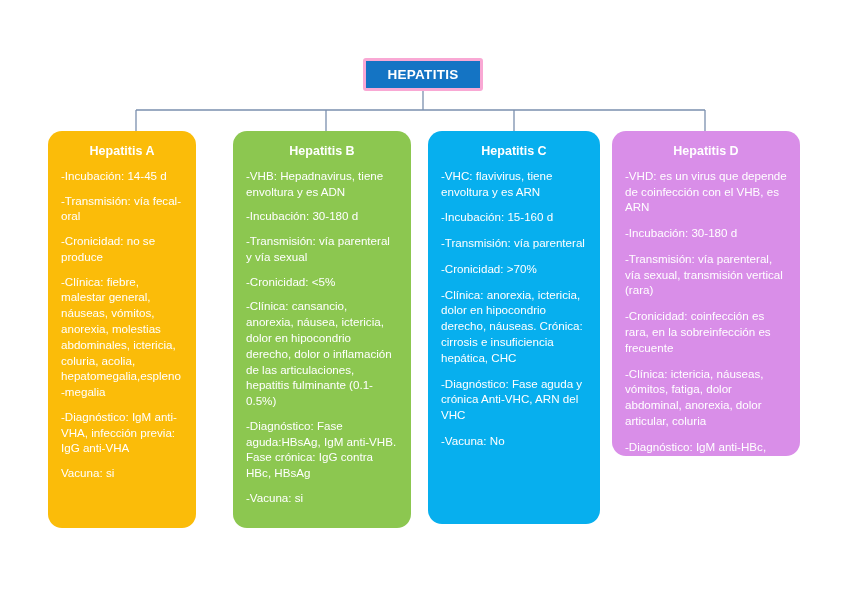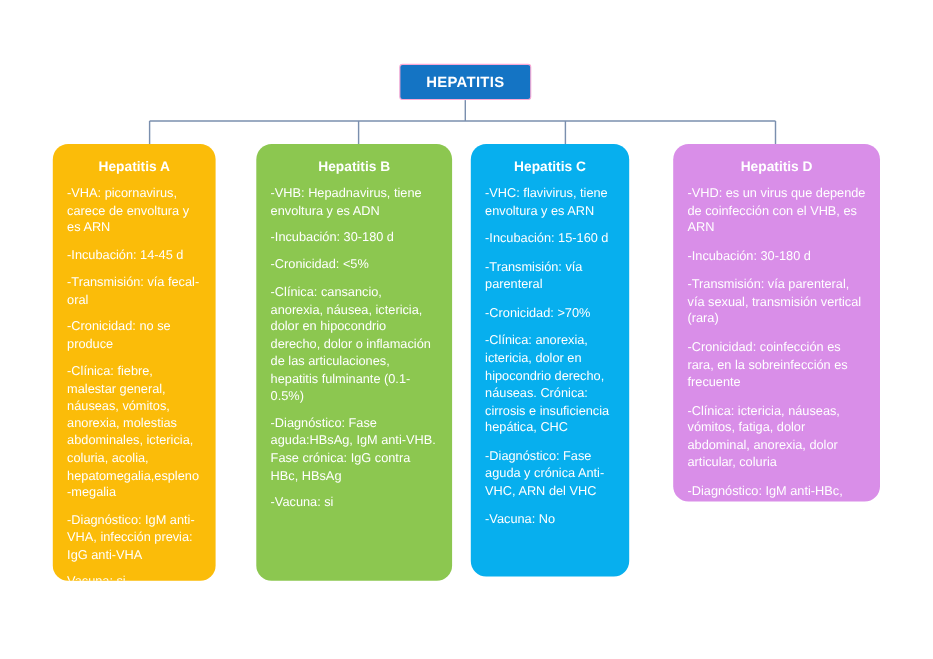--- a/index.html
+++ b/index.html
@@ -18,21 +18,21 @@
     position: absolute;
     inset: 0;
   }
 
   
   .root-node {
     position: absolute;
     left: 363px; top: 58px;
     width: 120px; height: 33px;
     background: #1474C4;
-    border: 1px solid #f9a8d4;
+    border: 3px solid #f9a8d4;
     border-radius: 3px;
     display: flex;
     align-items: center;
     justify-content: center;
   }
   .root-node .root-label {
     color: #ffffff;
     font-size: 13.5px;
     font-weight: bold;
     letter-spacing: 0.3px;
@@ -70,21 +70,21 @@
     line-height: 1.36;
     margin: 0 0 9px 0;
     color: #ffffff;
     word-wrap: break-word;
   }
   .card-line:last-child { margin-bottom: 0; }
 
   
   #card-a { left: 48px;  width: 148px; height: 397px; background: #FBBC09; }
   #card-b { left: 233px; width: 178px; height: 397px; background: #8CC750; }
-  #card-c { left: 428px; width: 144px; height: 393px; background: #07AFEE; }
+  #card-c { left: 428px; width: 172px; height: 393px; background: #07AFEE; }
   #card-d { left: 612px; width: 188px; height: 325px; background: #D98EE8; }
 
   #card-c .card-line { margin-bottom: 10px; }
   #card-d .card-line { margin-bottom: 10px; }
 </style>
 </head>
 <body>
 
 <div id="diagram">
 
@@ -102,35 +102,35 @@
       <line x1="136" y1="110" x2="136" y2="131"></line>
       <line x1="326" y1="110" x2="326" y2="131"></line>
       <line x1="514" y1="110" x2="514" y2="131"></line>
       <line x1="705" y1="110" x2="705" y2="131"></line>
     </g>
   </svg>
 
   <div class="card" id="card-a">
     <div class="card-title">Hepatitis A</div>
     <div class="card-body">
-      <p class="card-line">-VHA: picornavirus, carece de envoltura y es ARN</p>
       <p class="card-line">-Incubación: 14-45 d</p>
       <p class="card-line">-Transmisión: vía fecal-oral</p>
       <p class="card-line">-Cronicidad: no se produce</p>
       <p class="card-line">-Clínica: fiebre, malestar general, náuseas, vómitos, anorexia, molestias abdominales, ictericia, coluria, acolia, hepatomegalia,espleno-megalia</p>
       <p class="card-line">-Diagnóstico: IgM anti-VHA, infección previa: IgG anti-VHA</p>
       <p class="card-line">Vacuna: si</p>
     </div>
   </div>
 
   <div class="card" id="card-b">
     <div class="card-title">Hepatitis B</div>
     <div class="card-body">
       <p class="card-line">-VHB: Hepadnavirus, tiene envoltura y es ADN</p>
       <p class="card-line">-Incubación: 30-180 d</p>
+      <p class="card-line">-Transmisión: vía parenteral y vía sexual</p>
       <p class="card-line">-Cronicidad: &lt;5%</p>
       <p class="card-line">-Clínica: cansancio, anorexia, náusea, ictericia, dolor en hipocondrio derecho, dolor o inflamación de las articulaciones, hepatitis fulminante (0.1-0.5%)</p>
       <p class="card-line">-Diagnóstico:  Fase aguda:HBsAg, IgM anti-VHB. Fase crónica: IgG contra HBc, HBsAg</p>
       <p class="card-line">-Vacuna: si</p>
     </div>
   </div>
 
   <div class="card" id="card-c">
     <div class="card-title">Hepatitis C</div>
     <div class="card-body">

